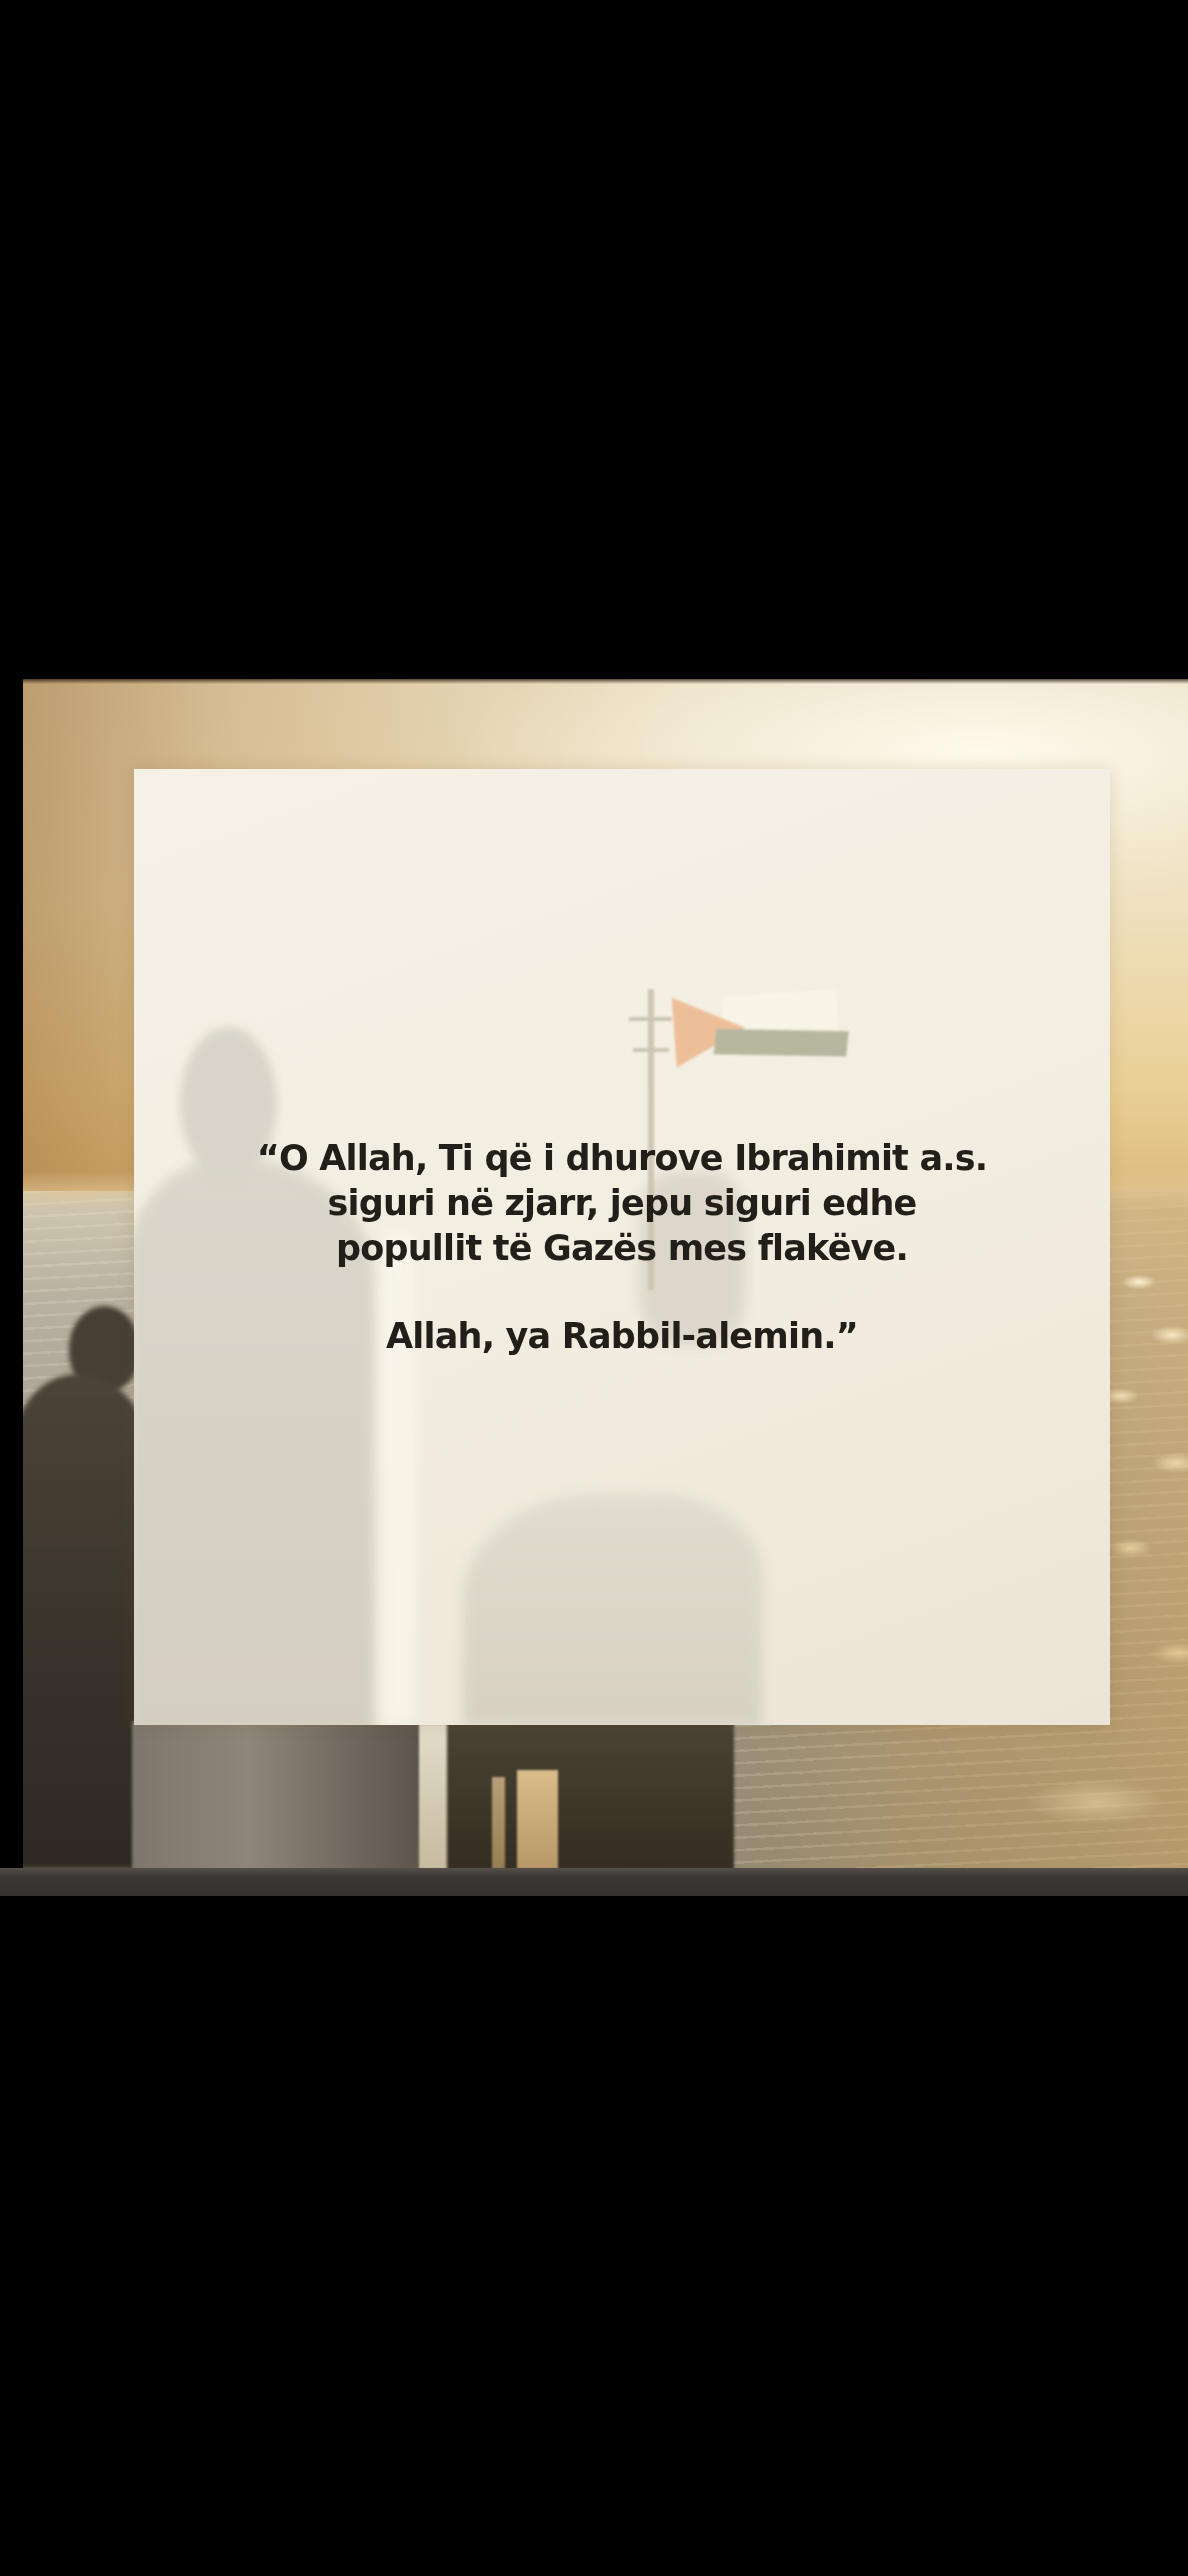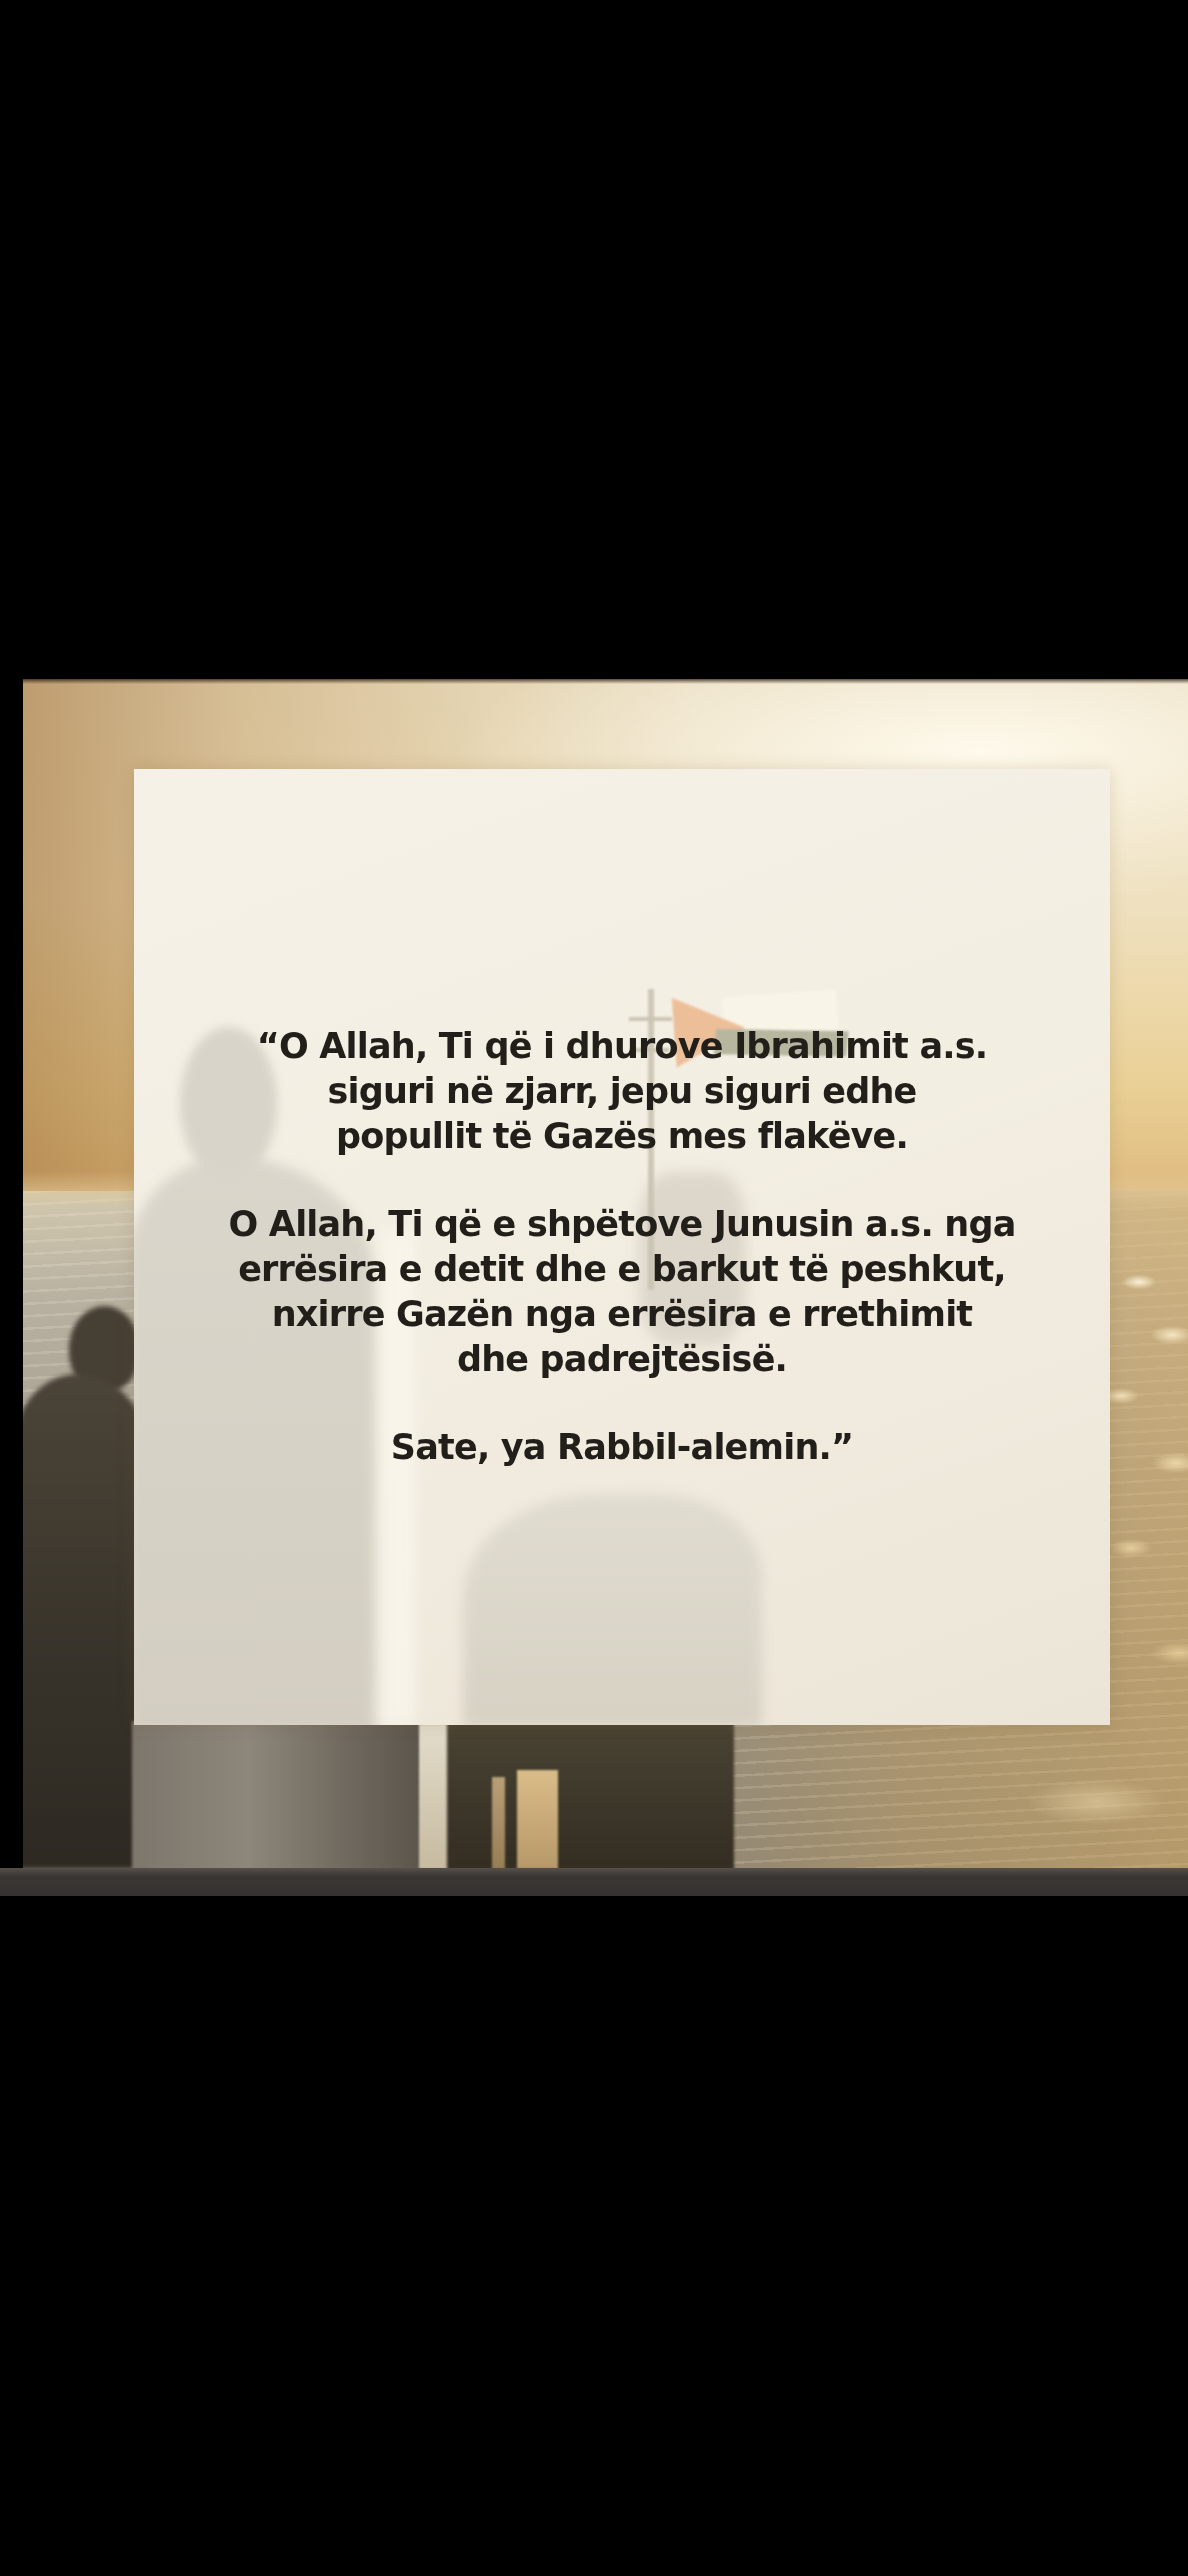--- a/index.html
+++ b/index.html
@@ -119,24 +119,20 @@
       <div class="g-flag-white"></div>
       <div class="g-flag-tri"></div>
       <div class="g-flag-green"></div>
     </div>
     <div class="ghost g-dark-bottom"></div>
 
     <div class="card-text">
       <p>“O Allah, Ti që i dhurove Ibrahimit a.s.
 siguri në zjarr, jepu siguri edhe
 popullit të Gazës mes flakëve.</p>
-      <p>O Allah, Ti që e shpëtove Junusin a.s. nga
-errësira e detit dhe e barkut të peshkut,
-nxirre Gazën nga errësira e rrethimit
-dhe padrejtësisë.</p>
-      <p>Sate, ya Rabbil-alemin.”</p>
+      <p>Allah, ya Rabbil-alemin.”</p>
     </div>
   </div>
 
   <div class="strip"></div>
 
 </div>
 
 
 </body></html>

